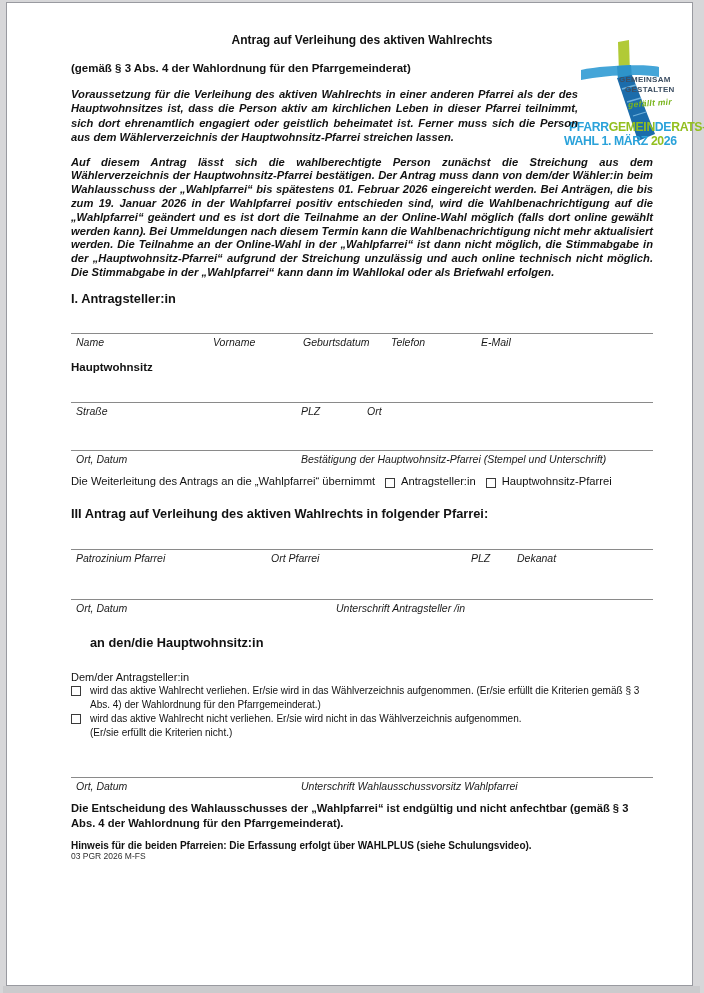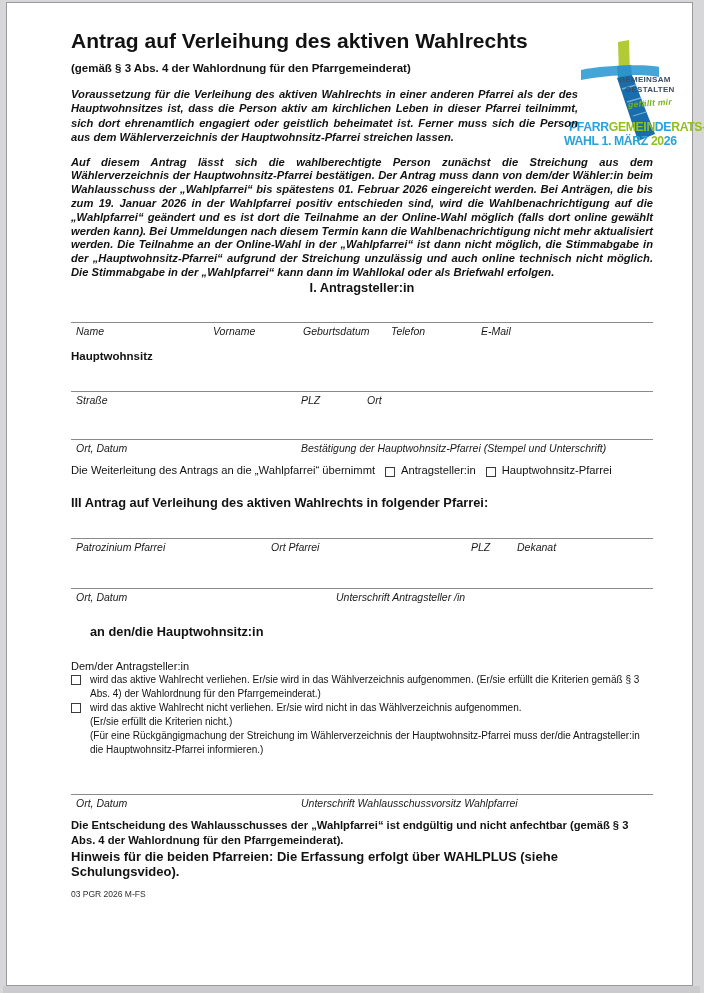--- a/index.html
+++ b/index.html
@@ -8,29 +8,29 @@
     background:#d7d7d9;
     font-family:"Liberation Sans",sans-serif;color:#121212;
     -webkit-font-smoothing:antialiased;
   }
   .page{
     position:absolute;left:6px;top:2px;width:687px;height:984px;
     background:#ffffff;border:1px solid #999aa0;box-sizing:border-box;
   }
   .content{position:absolute;left:64px;top:28px;width:582px;}
 
-  .doc-title{font-size:21px;font-weight:bold;line-height:19px;margin:0;}
+  .doc-title{font-size:12px;font-weight:bold;line-height:19px;margin:0;text-align:center;}
   .doc-subtitle{font-size:11.5px;font-weight:bold;margin-top:12px;}
 
   .intro{font-weight:bold;font-style:italic;font-size:11.2px;line-height:14.4px;}
   .intro-1{margin-top:13px;width:507px;text-align:justify;}
   .intro-2{margin-top:11px;width:582px;text-align:justify;line-height:13.8px;}
 
   .sec-h{font-size:12.8px;font-weight:bold;line-height:16px;}
-  .sec1-h{text-align:center;}
+  .sec1-h{margin-top:11px;}
   .sec2-h{margin-top:17px;}
   .sec3-h{margin-top:18px;}
   .sec4-h{margin-top:19px;}
   .sec4-h .l2{padding-left:19px;}
 
   .frow{position:relative;border-top:1px solid #8a8a8a;height:16px;}
   .flab{position:absolute;top:2px;font-style:italic;font-size:10.5px;white-space:nowrap;color:#1a1a1a;}
 
   .row1{margin-top:26px;}
   .residence{margin-top:11px;font-size:11.5px;font-weight:bold;}
@@ -47,22 +47,22 @@
     background:#fff;box-sizing:border-box;flex:none;
   }
   .forward .cb{margin:0 6px 0 10px;}
 
   .lead{margin-top:20px;font-size:11px;}
   .opt{display:flex;margin-top:1px;font-size:10px;line-height:13.8px;}
   .opt .cb{margin-top:2px;margin-right:9px;}
   .opt .optbody{width:553px;}
 
   .final-note{margin-top:7px;font-size:11.2px;font-weight:bold;line-height:15px;width:560px;}
-  .hint{margin-top:1px;font-size:13px;font-weight:bold;}
-  .form-code{margin-top:10px;font-size:8.5px;color:#2e2e2e;}
+  .hint{margin-top:9px;font-size:10px;font-weight:bold;}
+  .form-code{font-size:8.5px;color:#2e2e2e;}
 
   
   .logo{position:absolute;left:550px;top:36px;width:146px;height:146px;}
   .logo svg{position:absolute;left:16px;top:0;}
   .brand{position:absolute;font-size:8px;font-weight:bold;letter-spacing:.25px;color:#3d4f63;}
   .brand-1{left:62px;top:36px;}
   .brand-2{left:68px;top:46px;}
   .tagline{
     position:absolute;left:71px;top:59px;font-size:8.5px;font-weight:bold;
     font-style:italic;color:#7ab51d;transform:rotate(-4deg);letter-spacing:.3px;
@@ -167,21 +167,20 @@
     <div class="opt">
       <span class="cb"></span>
       <div class="optbody">wird das aktive Wahlrecht verliehen. Er/sie wird in das Wählverzeichnis aufgenommen. (Er/sie erfüllt die Kriterien gemäß § 3 Abs. 4) der Wahlordnung für den Pfarrgemeinderat.)</div>
     </div>
 
     <div class="opt">
       <span class="cb"></span>
       <div class="optbody">
         <div>wird das aktive Wahlrecht nicht verliehen. Er/sie wird nicht in das Wählverzeichnis aufgenommen.</div>
         <div>(Er/sie erfüllt die Kriterien nicht.)</div>
-        <div>(Für eine Rückgängigmachung der Streichung im Wählerverzeichnis der Hauptwohnsitz-Pfarrei muss der/die Antragsteller:in die Hauptwohnsitz-Pfarrei informieren.)</div>
       </div>
     </div>
 
     <div class="frow row6">
       <span class="flab" style="left:5px">Ort, Datum</span>
       <span class="flab" style="left:230px">Unterschrift Wahlausschussvorsitz Wahlpfarrei</span>
     </div>
 
     <div class="final-note">Die Entscheidung des Wahlausschusses der „Wahlpfarrei“ ist endgültig und nicht anfechtbar (gemäß § 3 Abs. 4 der Wahlordnung für den Pfarrgemeinderat).</div>
     <div class="hint">Hinweis für die beiden Pfarreien: Die Erfassung erfolgt über WAHLPLUS (siehe Schulungsvideo).</div>

